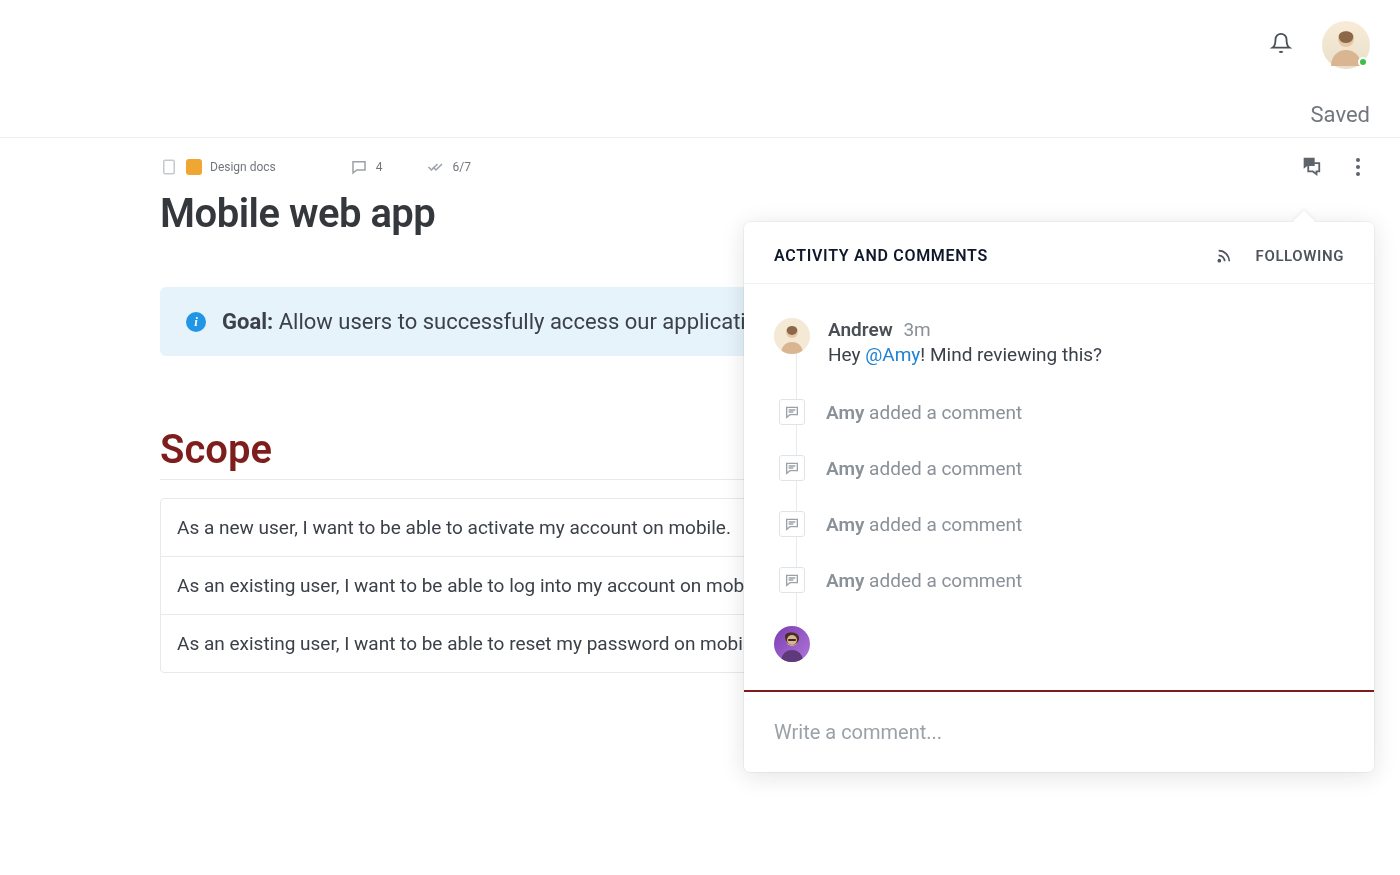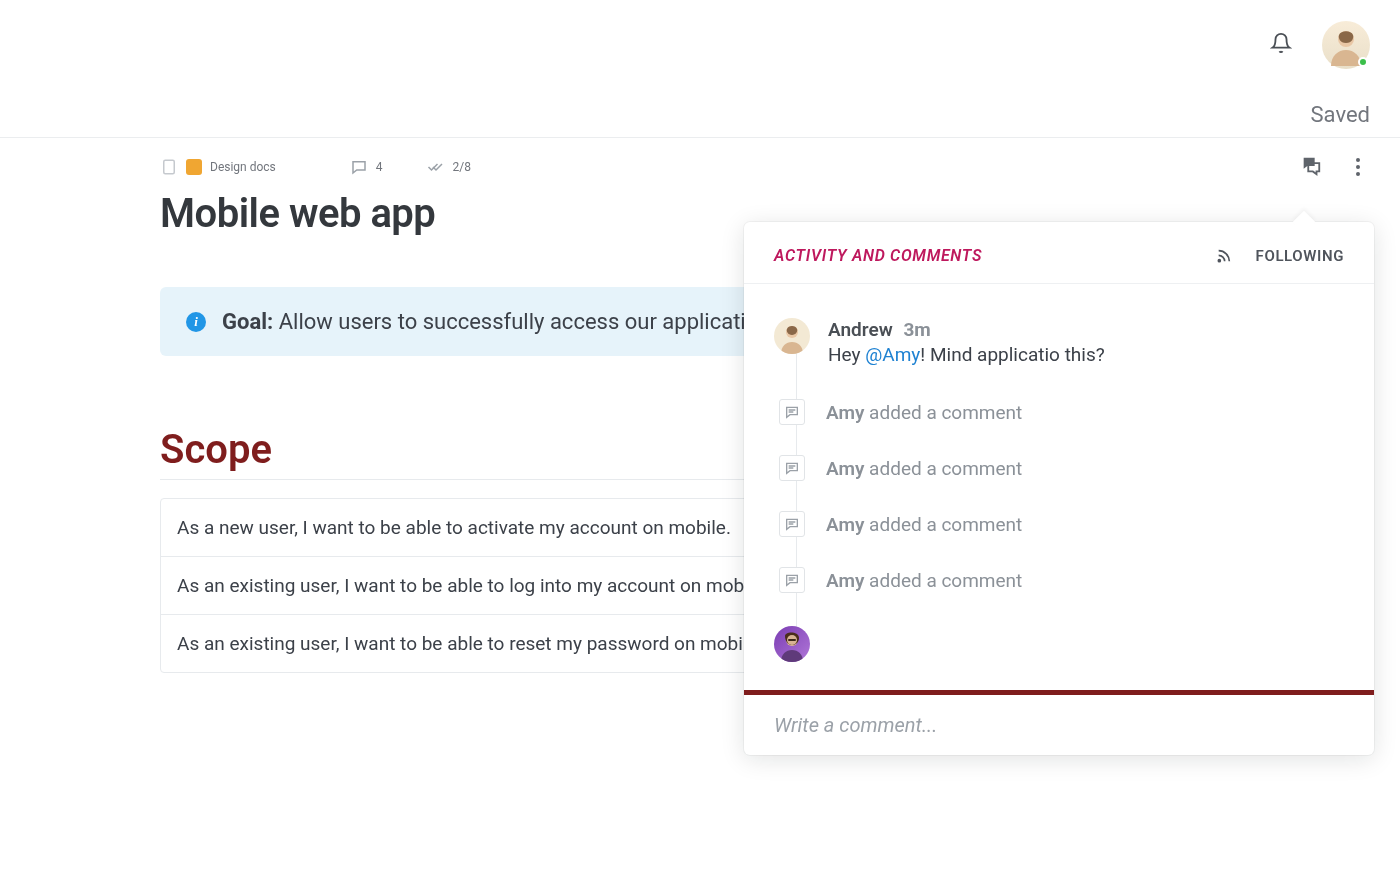--- a/index.html
+++ b/index.html
@@ -181,22 +181,21 @@
       display:flex;
       justify-content:space-between;
       align-items:center;
       padding: 24px 30px 18px;
       border-bottom: 1px solid #eef0f2;
     }
     .panel-title {
       font-size: 16px;
       font-weight: 600;
       letter-spacing: 0.7px;
-      color:#be185d;
-      font-style:italic;
+      color:#0f172a;
     }
     .following {
       display:flex;align-items:center;gap:24px;
       font-size: 15px;
       font-weight:600;
       letter-spacing:0.6px;
       color:#4f545c;
     }
     .following svg { width:16px;height:16px; }
 
@@ -225,21 +224,21 @@
       border-radius: 50%;
       flex-shrink:0;
       display:flex;align-items:center;justify-content:center;
       overflow:hidden;
       z-index:1;
     }
     .avatar-andrew { background:#f3e9d4; }
     .avatar-amy { background: linear-gradient(135deg,#7b3db3 0%, #b077d8 100%); }
     .act-text { font-size: 19px; color:#5f646b; }
     .act-name { font-weight:600; color:#4a4f55; }
-    .act-time { color:#8b9198; margin-left:6px;font-weight:bold; }
+    .act-time { color:#8b9198; margin-left:6px; }
     .act-msg { color:#3c4149; margin-top:2px; }
     .mention { color:#1f82d2; }
 
     .act-compact {
       display:flex;
       align-items:center;
       gap: 16px;
       padding: 10px 0;
       font-size: 19px;
       color:#8b9198;
@@ -255,23 +254,22 @@
       width:26px;height:26px;
       background:#fff;
       border:1px solid #e1e4e7;
       border-radius:3px;
       display:flex;align-items:center;justify-content:center;
     }
     .compact-icon svg { width:16px;height:16px;color:#9ba1a8; }
     .compact-name { font-weight:600; color:#8b9198; }
 
     .comment-input-wrap {
-      border-top: 5px solid #7f1d1d;
-      padding: 18px 30px;
-      font-style: italic;
+      border-top: 2px solid #7f1d1d;
+      padding: 28px 30px;
     }
     .comment-input {
       color:#9ba1a8;
       font-size: 20px;
     }
 
     .panel-pointer {
       position:absolute;
       top:-8px;
       right: 62px;
@@ -333,21 +331,21 @@
       <svg class="meta-icon" viewBox="0 0 24 24" fill="none" stroke="currentColor" stroke-width="2">
           <path d="M4 5h16v11H9l-5 4V5z"></path>
         </svg>
       <span>4</span>
     </div>
     <div class="meta-group" style="margin-left:30px;">
       <svg class="meta-icon" viewBox="0 0 24 24" fill="none" stroke="currentColor" stroke-width="2">
           <path d="M2 12l4 4L14 8"></path>
           <path d="M8 12l4 4L20 8"></path>
         </svg>
-      <span>2/8</span>
+      <span>6/7</span>
     </div>
   </div>
 
   <h1 class="doc-title">Mobile web app</h1>
 
   <div class="goal-banner">
     <div class="info-icon">i</div>
     <div>
       <span class="goal-label">Goal:</span><span> Allow users to successfully access our applicatio</span>
     </div>
@@ -386,21 +384,21 @@
             <path d="M7 36c0-8 5-12 11-12s11 4 11 12" fill="#d9b691"></path>
             <path d="M13 11c1-4 9-4 10 0 1 2-1 6-5 6s-6-4-5-6z" fill="#8a6848"></path>
           </svg>
       </div>
       <div class="act-text">
         <div>
           <span class="act-name">Andrew</span>
           <span class="act-time">3m</span>
         </div>
         <div class="act-msg">
-          <span>Hey </span><span class="mention">@Amy</span><span>! Mind applicatio this?</span>
+          <span>Hey </span><span class="mention">@Amy</span><span>! Mind reviewing this?</span>
         </div>
       </div>
     </div>
 
     <div class="act-compact">
       <div class="compact-icon">
           <div class="box">
             <svg viewBox="0 0 24 24" fill="currentColor">
               <path d="M4 5h16v11H9l-5 4V5z M7 9h10 M7 12h7" stroke="currentColor" fill="none" stroke-width="2"></path>
             </svg>

